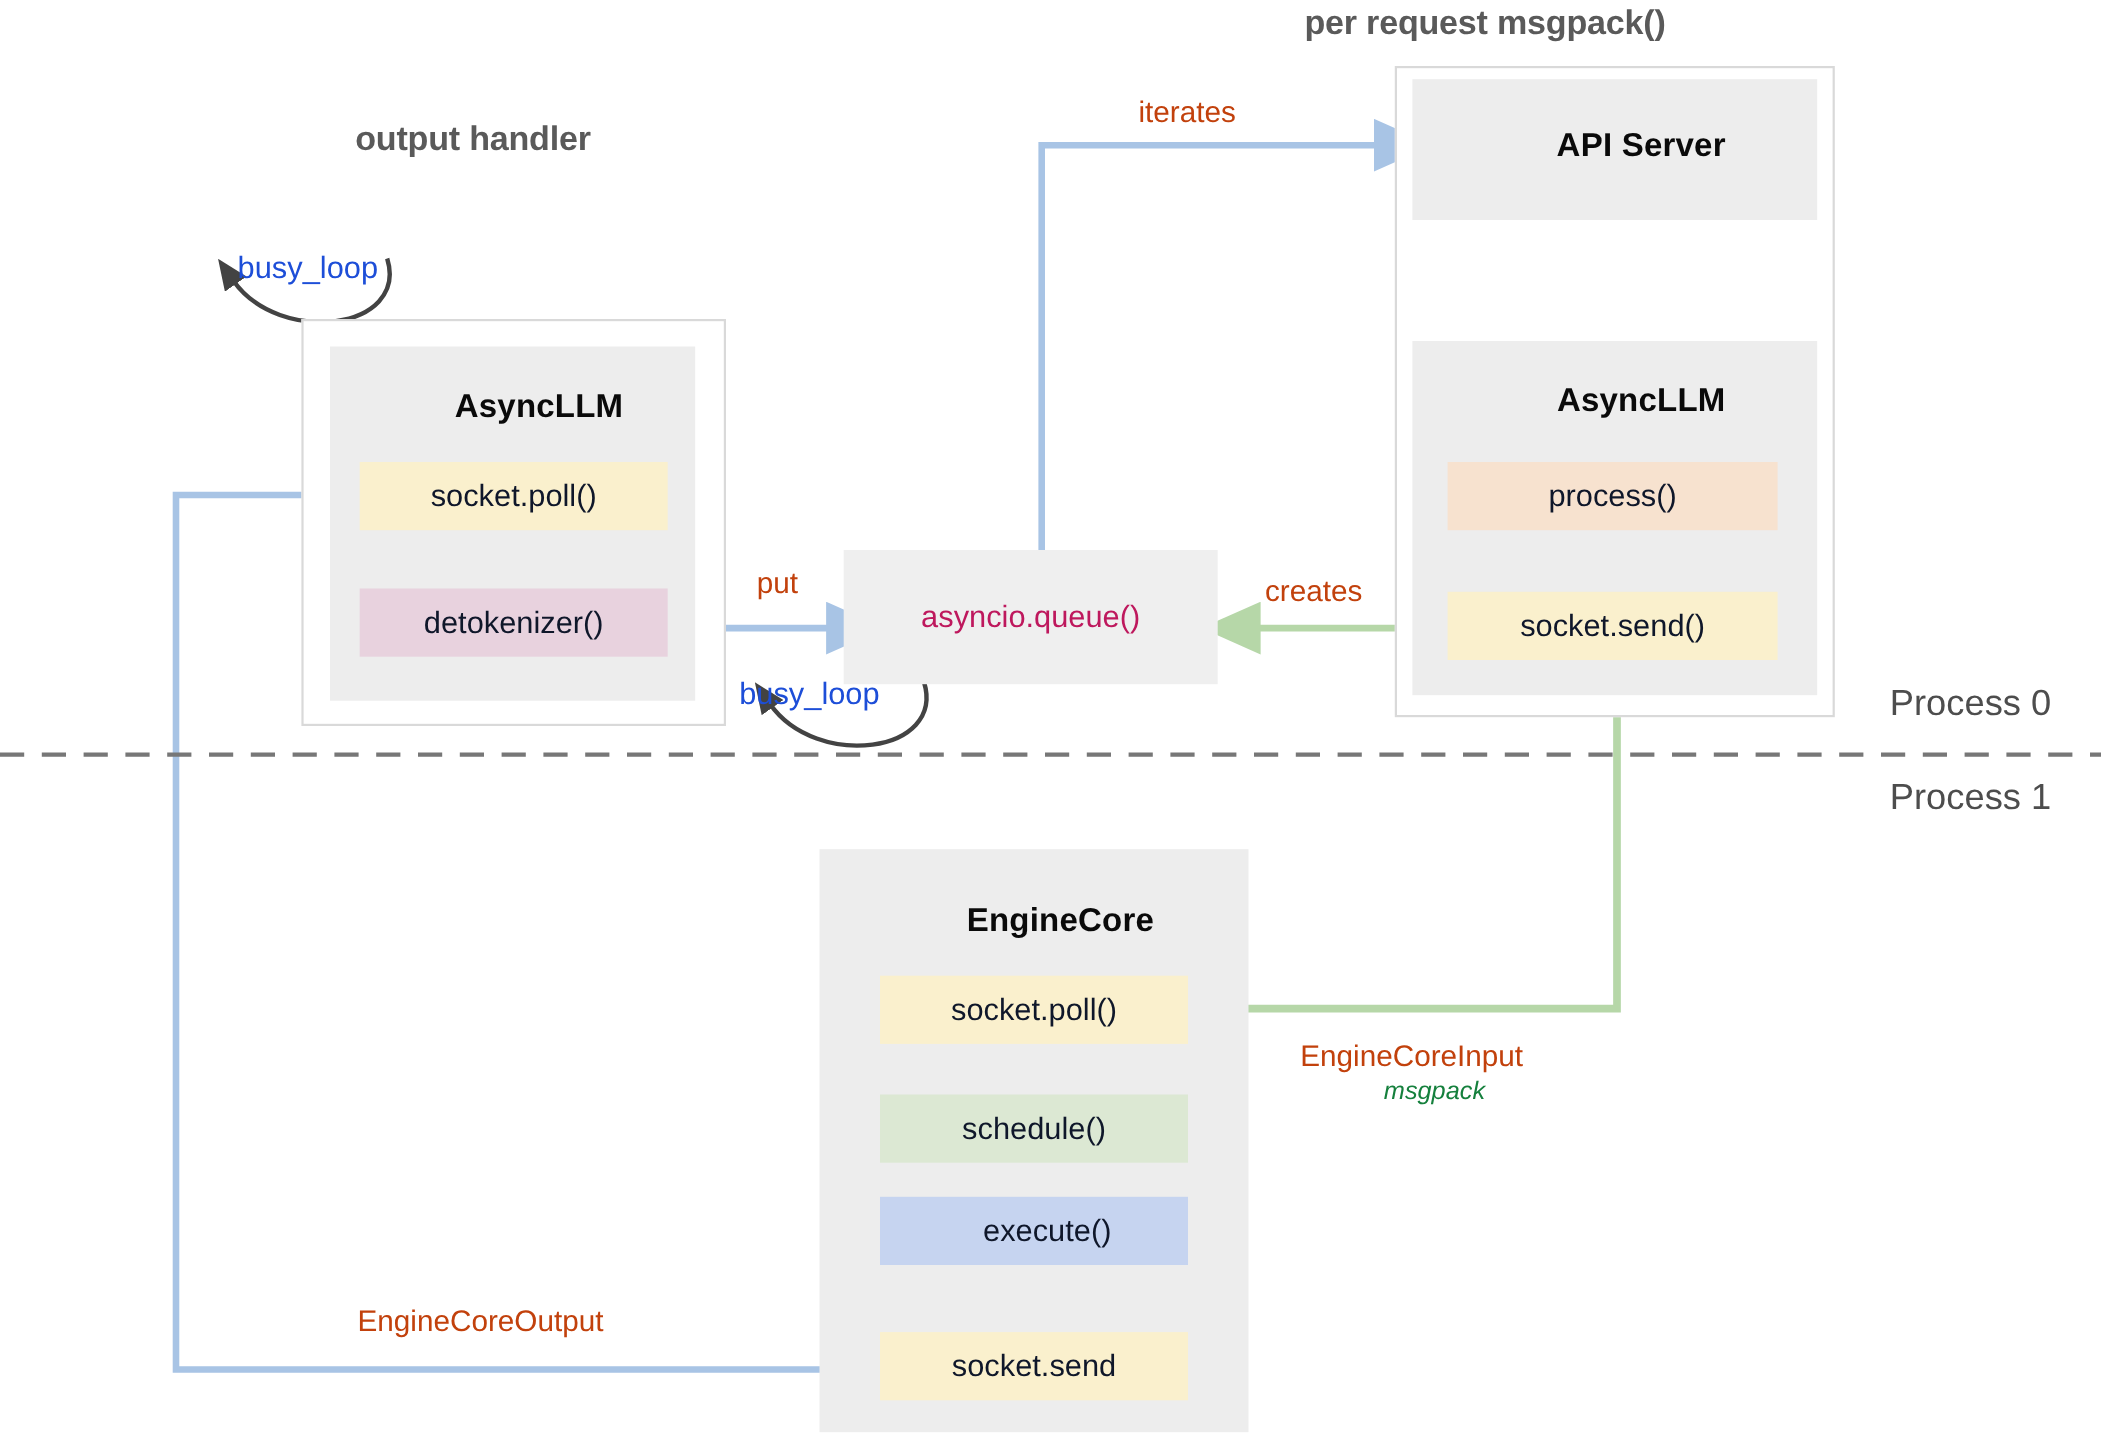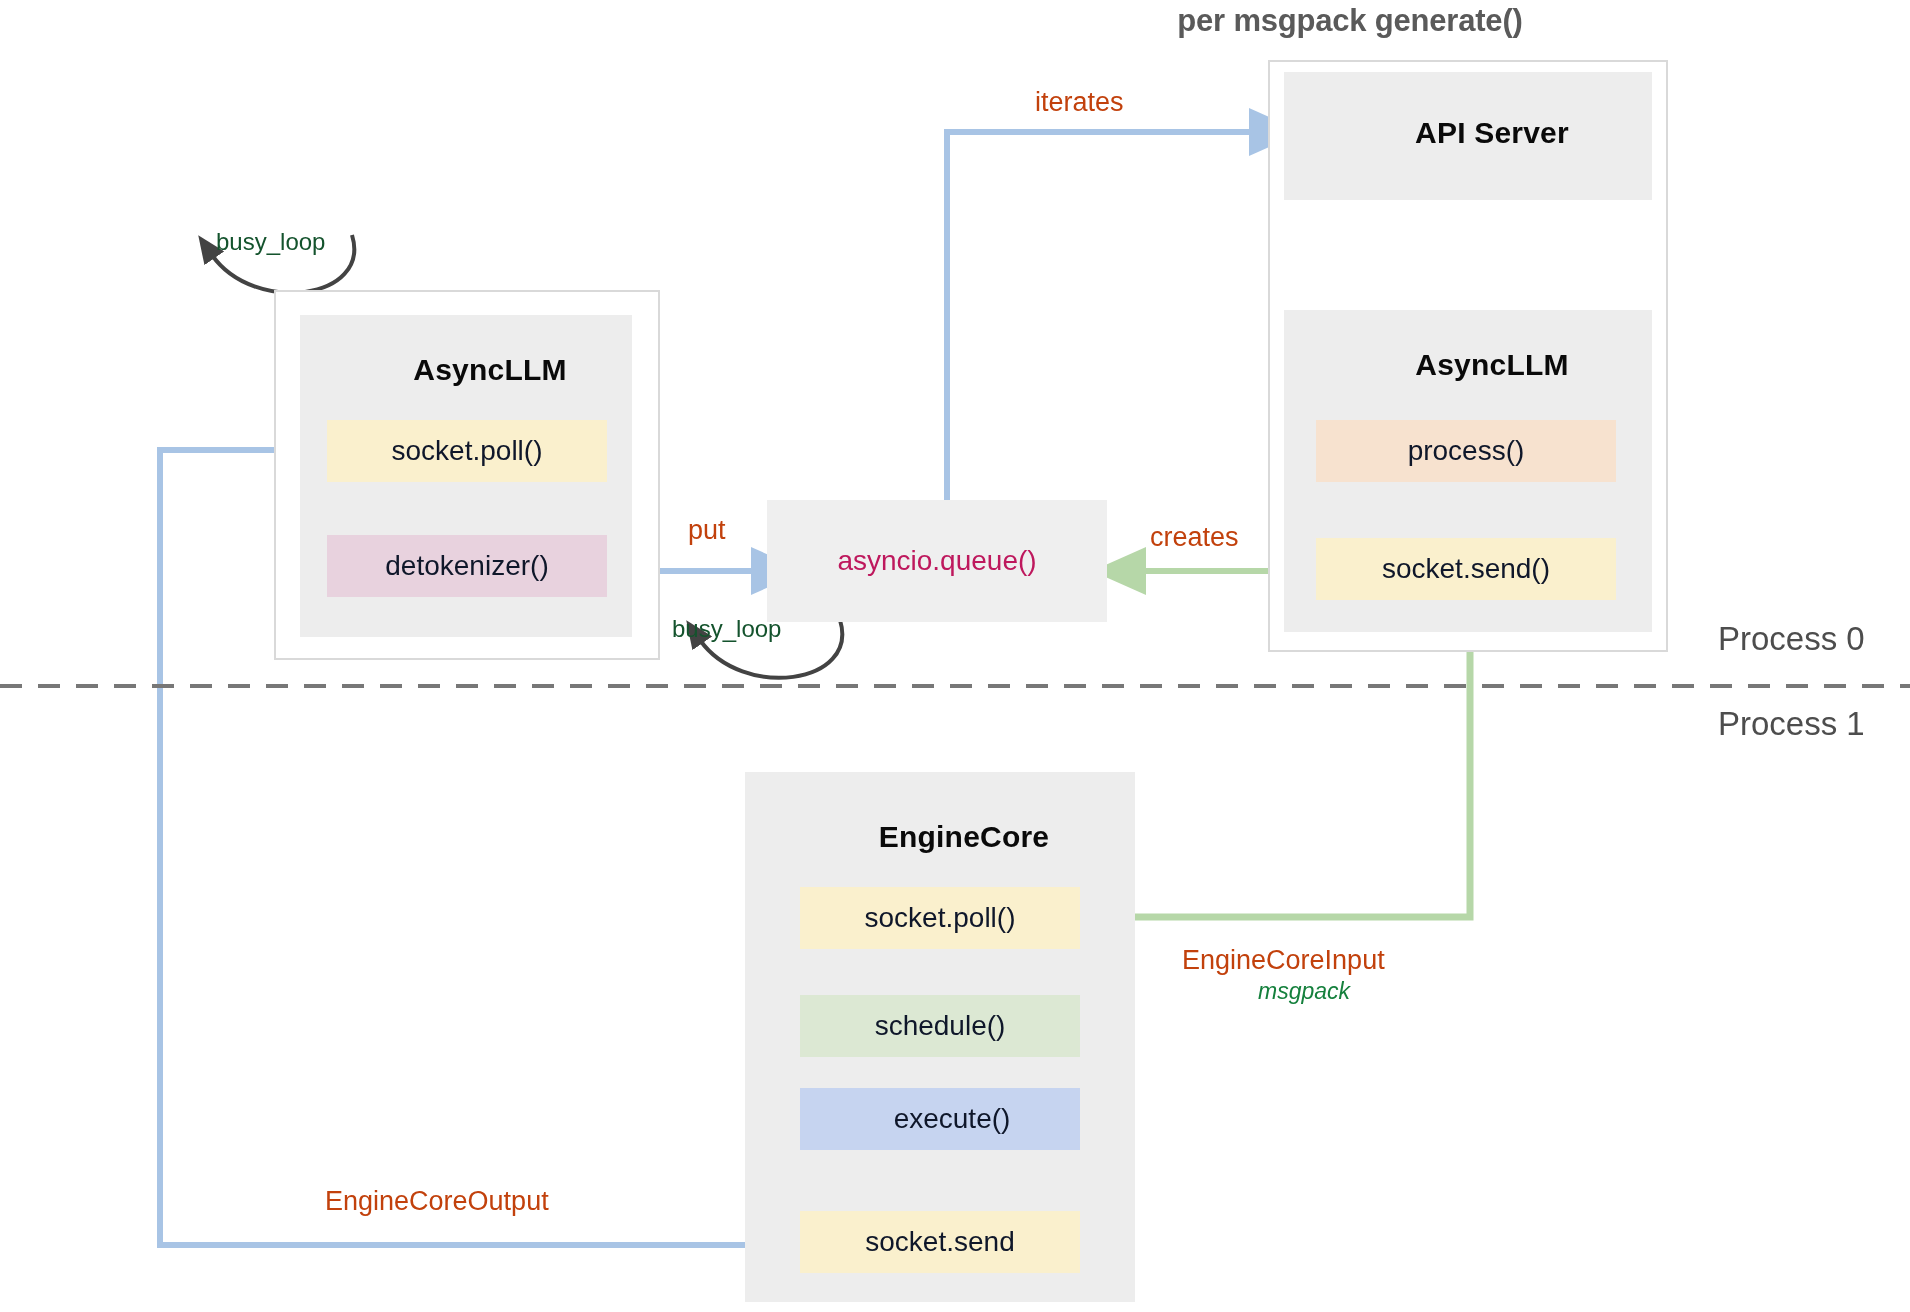--- a/index.html
+++ b/index.html
@@ -94,22 +94,22 @@
   }
 
   
   .edge-label {
     position: absolute;
     font-size: 27px;
     color: #c2410c;
     white-space: nowrap;
   }
   .edge-label.big {
-    font-size: 24px;
-    color: #14532d;
+    font-size: 28px;
+    color: #1d4ed8;
   }
   .edge-sub {
     position: absolute;
     font-size: 23px;
     font-style: italic;
     color: #15803d;
     white-space: nowrap;
   }
 
   
@@ -159,22 +159,23 @@
     
     <path d="M 1470 600 L 1470 917 L 1110 917" fill="none" stroke="#b6d7a8" stroke-width="7" marker-end="url(#ah-green)"></path>
 
     
     <path d="M 795 1245 L 160 1245 L 160 450 L 300 450" fill="none" stroke="#a8c4e5" stroke-width="6" marker-end="url(#ah-blue)"></path>
 
     
     <line x1="0" y1="686" x2="1910" y2="686" stroke="#777777" stroke-width="4" stroke-dasharray="22 16"></line>
   </svg>
 
-
-  <div class="group-title" style="left:1020px; top:3px; width:660px;">per msgpack generate()</div>
+  <div class="group-title" style="left:230px; top:108px; width:400px;">output handler</div>
+
+  <div class="group-title" style="left:1020px; top:3px; width:660px;">per request msgpack()</div>
 
   <div class="outer-box" style="left:274px; top:290px; width:386px; height:370px;"></div>
 
   <div class="comp-box" style="left:300px; top:315px; width:332px; height:322px;">
     <div class="comp-title" style="top:38px;">AsyncLLM</div>
   </div>
 
   <div class="chip chip-yellow" style="left:327px; top:420px; width:280px; height:62px;">socket.poll()</div>
 
   <div class="chip chip-pink" style="left:327px; top:535px; width:280px; height:62px;">detokenizer()</div>

